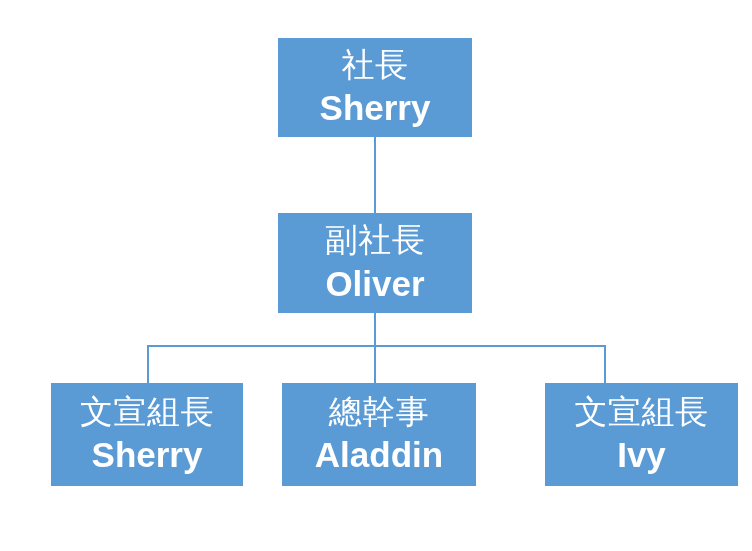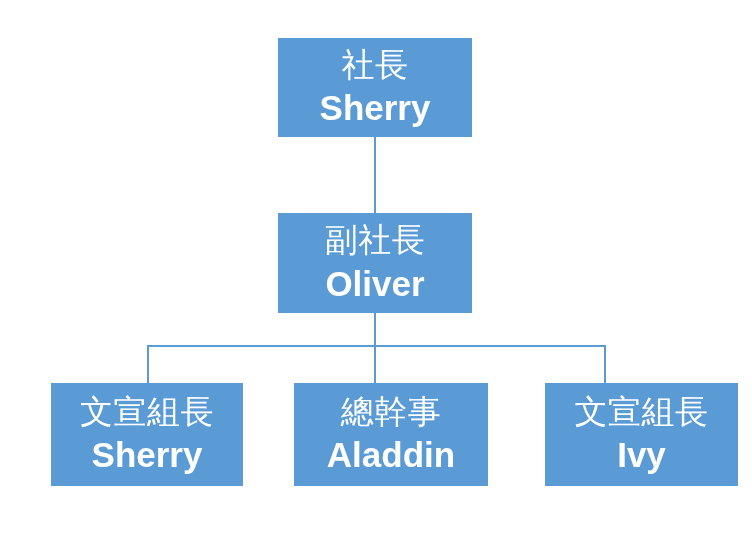--- a/index.html
+++ b/index.html
@@ -40,21 +40,21 @@
     font-size: 35px;
     line-height: 1.28;
     white-space: nowrap;
     font-weight: bold;
   }
 
   
   #node-president      { left: 278px; top: 38px;  width: 194px; height: 99px;  }
   #node-vice-president { left: 278px; top: 213px; width: 194px; height: 100px; }
   #node-activity-lead  { left: 51px;  top: 383px; width: 192px; height: 103px; }
-  #node-secretary      { left: 294px; top: 383px; width: 194px; height: 103px; align-items: center; }
+  #node-secretary      { left: 282px; top: 383px; width: 194px; height: 103px; align-items: center; }
   #node-publicity-lead { left: 507px; top: 383px; width: 193px; height: 103px; margin-left: 38px; }
 
   
   .connector {
     position: absolute;
     background: #5b9bd5;
   }
   .connector.v { width: 2px; }
   .connector.h { height: 2px; }
 

